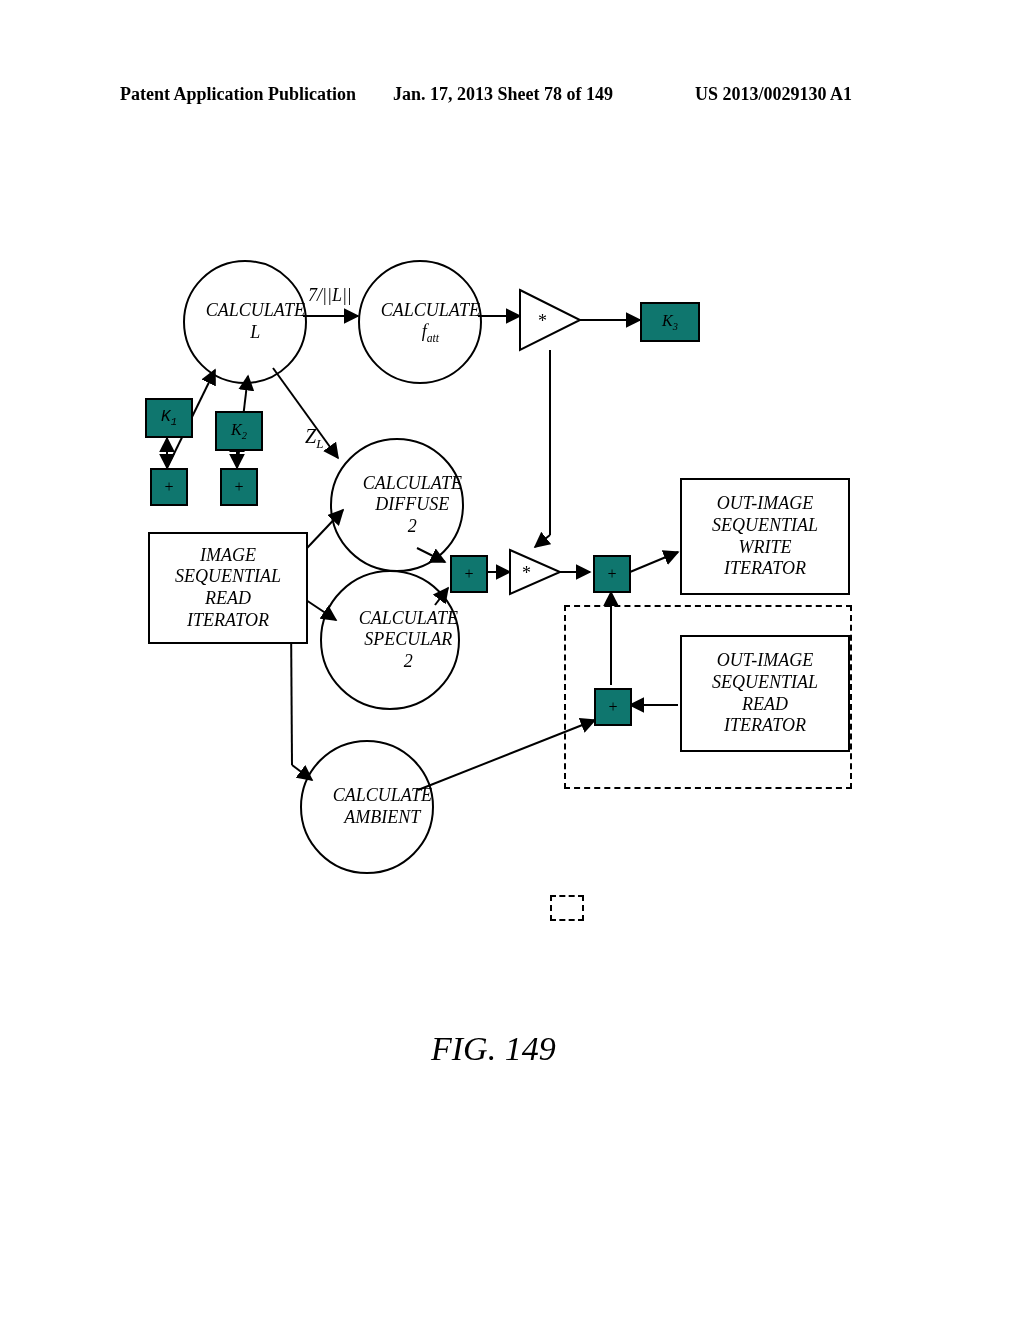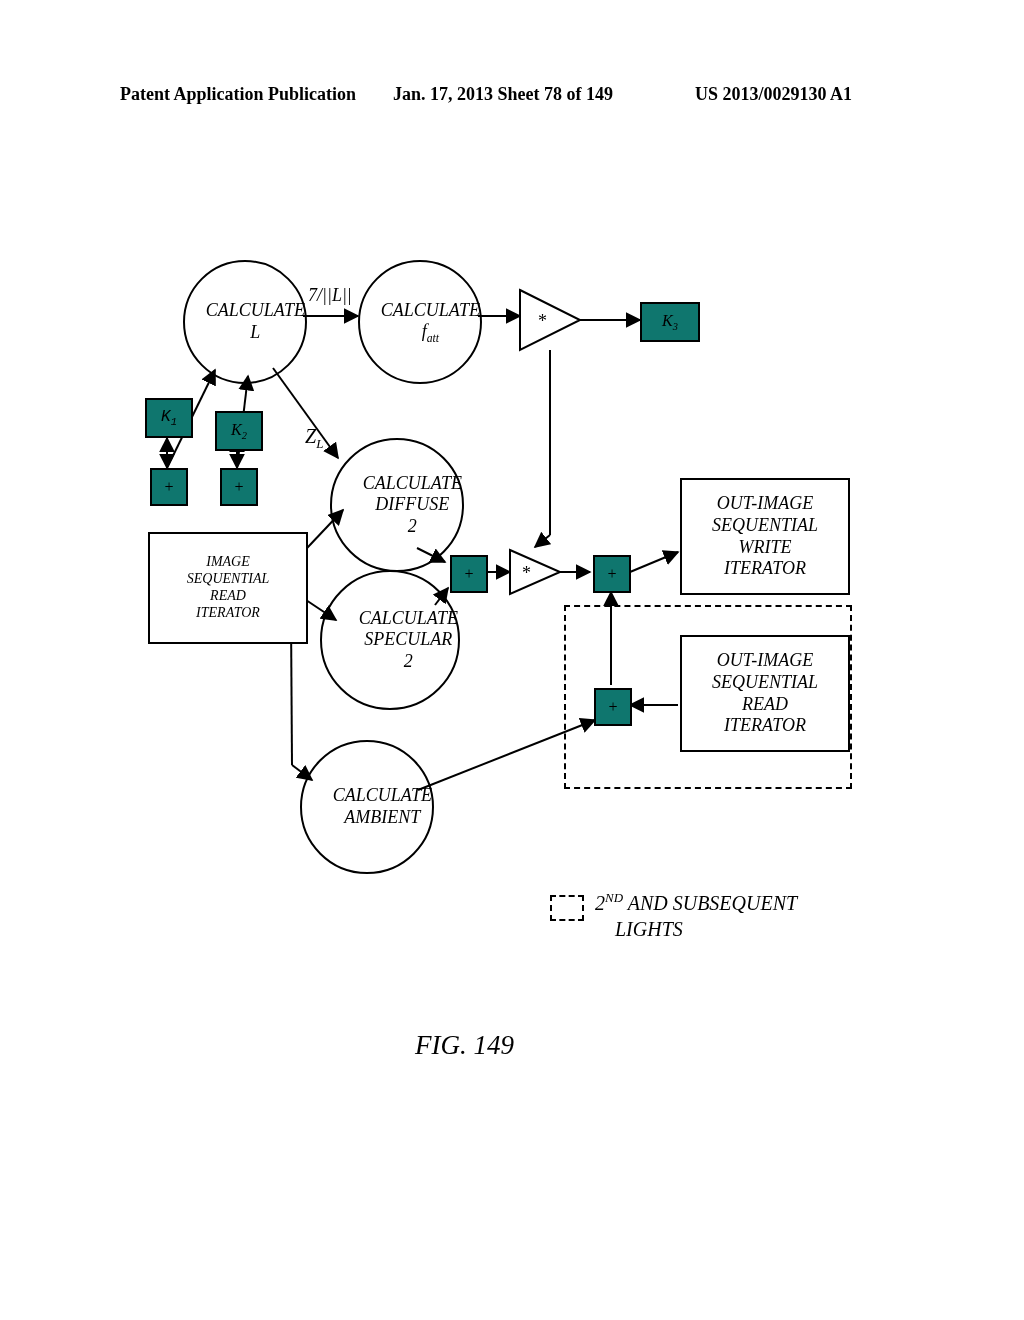--- a/index.html
+++ b/index.html
@@ -74,22 +74,23 @@
     width: 30px;
     height: 22px;
   }
   .label {
     position: absolute;
   }
   .fig-caption {
     position: absolute;
     font-family: 'Comic Sans MS', 'Segoe Script', cursive;
     font-style: italic;
-    font-size: 27px;
+    font-size: 34px;
     font-weight: 500;
+    margin-left: 16px;
   }
   .sub { font-size: 0.65em; vertical-align: sub; }
   .sup { font-size: 0.65em; vertical-align: super; }
   svg.arrows {
     position: absolute;
     left: 0;
     top: 0;
     width: 1024px;
     height: 1320px;
     pointer-events: none;
@@ -202,21 +203,21 @@
       <span><span>K</span><span class="sub">3</span></span>
     </div>
 
     <div class="smallbox hand" style="left:150px; top:468px; width:34px; height:34px;">
       <span>+</span>
     </div>
     <div class="smallbox hand" style="left:220px; top:468px; width:34px; height:34px;">
       <span>+</span>
     </div>
 
-    <div class="box hand" style="left:148px; top:532px; width:140px; height:100px; font-size:14px;">
+    <div class="box hand" style="left:148px; top:532px; width:140px; height:100px; font-size:18px;">
       <span style="white-space:pre-line; line-height:1.2;">IMAGE
 SEQUENTIAL
 READ
 ITERATOR</span>
     </div>
 
     <div class="smallbox hand" style="left:450px; top:555px; width:34px; height:34px;">
       <span>+</span>
     </div>
 
@@ -244,23 +245,18 @@
 ITERATOR</span>
     </div>
 
     <span class="label hand" style="left:308px; top:285px; font-size:18px;">7/||L||</span>
 
     <span class="label hand" style="left:305px; top:385px; font-size:20px;margin-top:40px;">
       <span>Z</span><span class="sub">L</span>
     </span>
 
     <div class="legendbox" style="left:550px; top:895px;"></div>
-    <span class="label hand" style="left:595px; top:890px; font-size:20px; line-height:1.3;">
-      <span>2</span><span class="sup">ND</span>
-      <span> AND SUBSEQUENT</span><br>
-      <span style="margin-left:20px;">LIGHTS</span>
-    </span>
 
     <div class="fig-caption" style="left:415px; top:1030px;">FIG. 149</div>
 
   </div>
 
 </div>
 
 </body></html>

